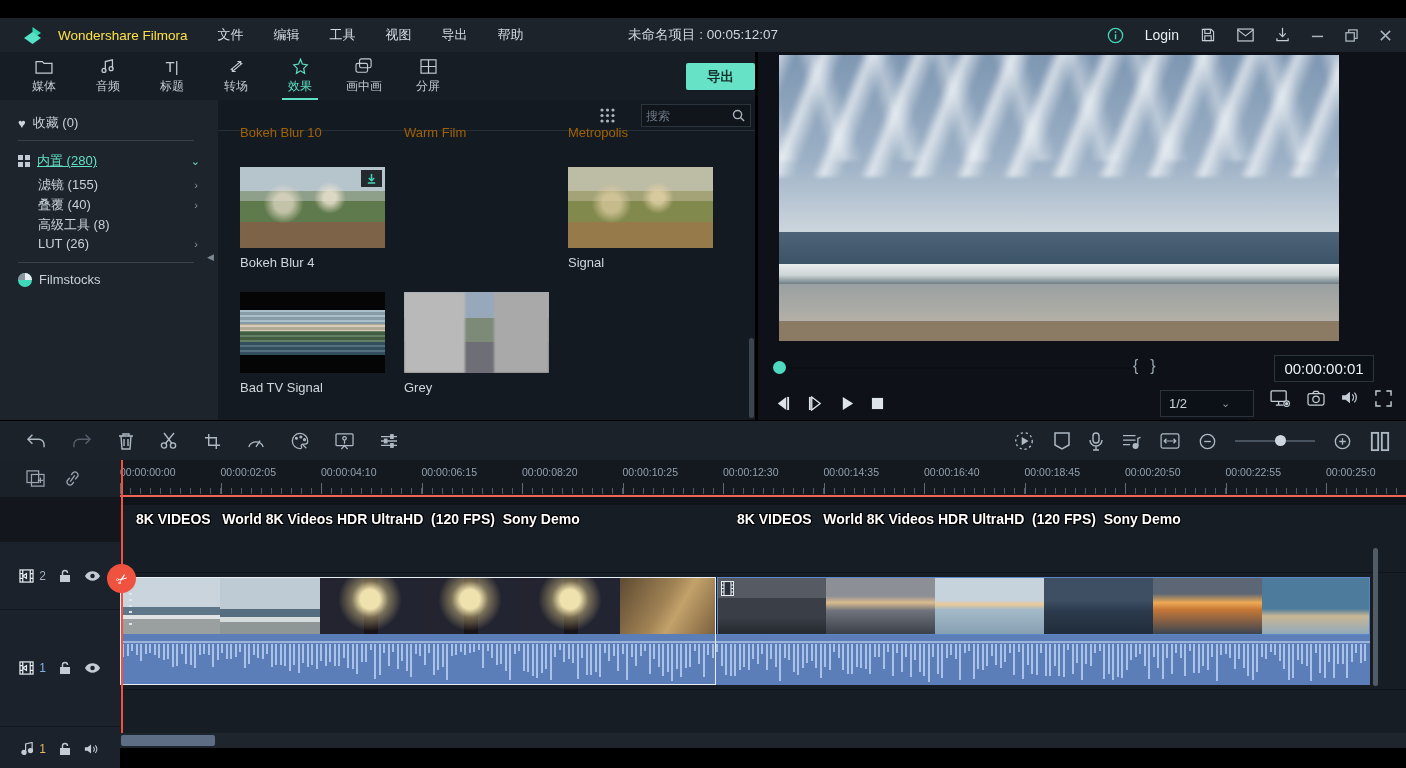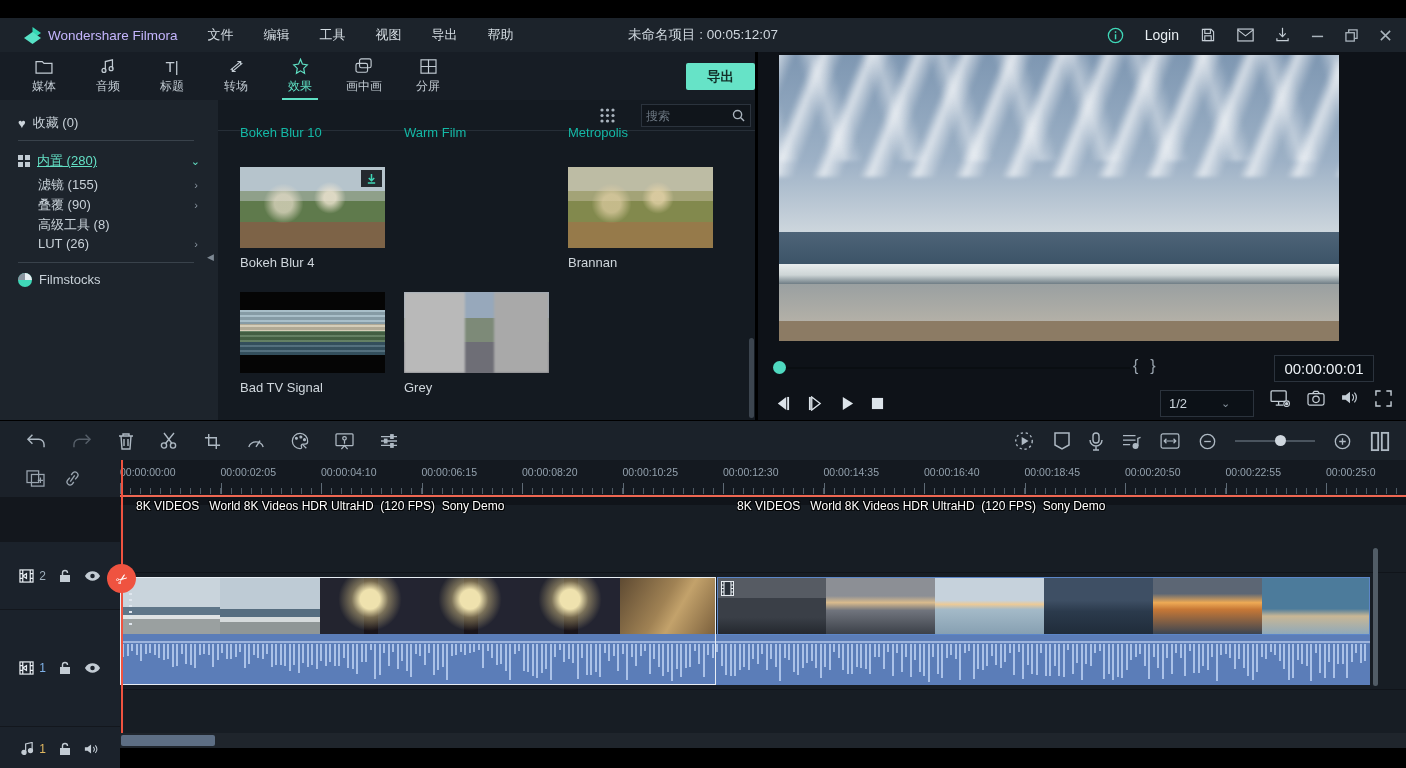--- a/index.html
+++ b/index.html
@@ -2,21 +2,21 @@
 <html><head>
 <meta charset="utf-8">
 <style>
   html,body{margin:0;padding:0;background:#000;width:1406px;height:768px;overflow:hidden;
     font-family:"Liberation Sans","DejaVu Sans",sans-serif;-webkit-font-smoothing:antialiased;}
   .abs{position:absolute}
   svg{display:block}
   
   .menubar{position:absolute;left:0;top:18px;width:1406px;height:34px;background:#1c232b;display:flex;align-items:center;color:#dfe5ea;font-size:13px}
   .logo{width:17px;height:17px;margin-left:24px}
-  .appname{margin-left:7px;font-size:13.5px;color:#c4b5fd}
+  .appname{margin-left:17px;font-size:13.5px;color:#fde047}
   .menu-item{margin-left:30px;color:#d5dde3;cursor:default}
   .proj-title{position:absolute;left:0;right:0;text-align:center;color:#cfd7de;font-size:13.5px;pointer-events:none}
   .mb-right{position:absolute;right:14px;display:flex;align-items:center;gap:21px;color:#c4cdd5}
   .login{color:#e8eef2;font-size:14px}
   .wctl{color:#aab4bd}
   
   .tabbar{position:absolute;left:0;top:52px;width:755px;height:48px;background:#171d25;border-bottom:1px solid #0b0f13;display:flex;align-items:center}
   .tab{display:flex;flex-direction:column;align-items:center;gap:3px;color:#c2cbd3;font-size:12px;margin-left:24px;min-width:40px;height:44px;justify-content:center}
   .tab .tic{height:18px;display:flex;align-items:center}
   .tab.active{color:#5fe0c4;position:relative}
@@ -30,21 +30,21 @@
   .chev{color:#8a95a0;font-size:11px;margin-left:auto}
   .builtin{color:#63e0c5;text-decoration:underline}
   .sb-collapse{position:absolute;left:207px;top:152px;color:#7d8893;font-size:9px}
   
   .effects{position:absolute;left:218px;top:100px;width:537px;height:320px;background:#141a21;overflow:hidden}
   .fx-head{position:absolute;left:0;top:0;width:537px;height:30px;background:#141a21;border-bottom:1px solid #262e37}
   .grid9{position:absolute;right:140px;top:8px;width:15px;height:15px}
   .searchbox{position:absolute;right:4px;top:4px;width:108px;height:21px;background:#10151b;border:1px solid #2b333d;display:flex;align-items:center}
   .searchbox input{flex:1;background:transparent;border:none;outline:none;color:#cfd6dc;font-size:12px;padding:0 4px;width:80px}
   .searchbox input::placeholder{color:#6b7681}
-  .clipname{position:absolute;top:25px;height:16px;color:#14b8a6;font-size:13px;overflow:hidden}
+  .clipname{position:absolute;top:25px;height:16px;color:#a16207;font-size:13px;overflow:hidden}
   .card{position:absolute;width:145px}
   .thumb{position:relative;width:145px;height:81px;overflow:hidden}
   .fxlabel{margin-top:7px;font-size:13px;color:#cfd6dc;white-space:nowrap}
   .card.sel .thumb{outline:1.5px solid #63e0c5;outline-offset:-1.5px}
   .card.sel .fxlabel{color:#63e0c5}
   .dl-badge{position:absolute;right:3px;top:3px;width:21px;height:17px;background:rgba(10,14,18,.85);display:flex;align-items:center;justify-content:center}
   .prog{position:absolute;left:4px;right:4px;bottom:6px;height:2px;background:#63e0c5}
   
   .vineyard{background:
     radial-gradient(circle at 62% 38%,rgba(240,230,210,.8) 0 6px,rgba(240,230,210,0) 16px),
@@ -103,21 +103,21 @@
   .tnum2{color:#9fb0bd;font-size:12px}.tnum1{color:#7fb2e8;font-size:12px}.tnumA{color:#e0b860;font-size:12px}
   .area{position:absolute;left:120px;top:37px;width:1286px;height:251px;background:#10141a;overflow:hidden}
   .trow{position:absolute;left:0;width:1286px;background:#171d24}
   
   .thumbrow{position:absolute;top:81px;height:56px;display:flex;overflow:hidden}
   .thumbrow>div{height:56px}
   .waveband{position:absolute;left:0;top:137px;width:1250px;height:51px;background:#5b7db8;overflow:hidden}
   .waveband::before{content:"";position:absolute;left:0;right:0;top:7px;height:1.5px;background:#9db4dd}
   .wave{position:absolute;left:2px;top:10px;display:flex;align-items:flex-start}
   .wave i{flex:none;width:2px;margin-right:2.5px;background:rgba(176,198,234,.95)}
-  .cliplabel{position:absolute;top:2px;font-size:12px;font-weight:normal;color:#fff;white-space:pre;
+  .cliplabel{position:absolute;top:14px;font-size:14px;font-weight:bold;color:#fff;white-space:pre;
     text-shadow:1px 1px 0 rgba(0,0,0,.9),-1px 1px 0 rgba(0,0,0,.9),1px -1px 0 rgba(0,0,0,.9),-1px -1px 0 rgba(0,0,0,.9);overflow:hidden}
   .sel-outline{position:absolute;left:0;top:80px;width:596px;height:108px;outline:1.6px solid #e7edf4;outline-offset:-1px;pointer-events:none}
   .clip2-outline{position:absolute;left:597px;top:80px;width:653px;height:58px;outline:1px solid #5c86c8;outline-offset:-1px;pointer-events:none}
   .dots-handle{position:absolute;left:9px;top:84px;width:3px;height:48px;background:repeating-linear-gradient(180deg,#dfe6ee 0 2px,transparent 2px 6px)}
   
   .t-beach1{background:linear-gradient(180deg,#c9d4dc 0 52%,#5f7689 52% 66%,#dfe3e4 66% 74%,#9aa0a0 74% 100%)}
   .t-beach2{background:linear-gradient(180deg,#becbd5 0 55%,#566d80 55% 70%,#d5dadb 70% 78%,#8f9696 78% 100%)}
   .t-bigben{background:radial-gradient(circle at 50% 38%,#efe2ae 0 16%,rgba(210,190,130,.5) 30%,rgba(90,85,100,0) 52%),linear-gradient(90deg,#23242f 0 44%,#19141a 44% 58%,#232431 58% 100%),#222433}
   .t-wolf{background:linear-gradient(120deg,#5e4a32 0%,#a08254 45%,#c3a26b 60%,#7a5f3c 100%)}
   .t-fog1{background:linear-gradient(180deg,#565b63 0 35%,#3a3f47 35% 70%,#24282f 100%)}
@@ -262,21 +262,21 @@
           <rect x="7" y="7" width="5" height="5" fill="#c2cbd3"></rect>
         </svg>
       <span class="builtin">内置 (280)</span>
       <span class="chev" style="color:#63e0c5">⌄</span>
     </div>
     <div class="sb-child" style="top:76px">
         <span>滤镜 (155)</span>
         <span class="chev">›</span>
       </div>
     <div class="sb-child" style="top:96px">
-        <span>叠覆 (90)</span>
+        <span>叠覆 (40)</span>
         <span class="chev">›</span>
       </div>
     <div class="sb-child" style="top:116px">
         <span>高级工具 (8)</span>
       </div>
     <div class="sb-child" style="top:136px">
         <span>LUT (26)</span>
         <span class="chev">›</span>
       </div>
     <div class="sb-div" style="top:162px"></div>
@@ -323,21 +323,21 @@
           <span class="dl-badge">
             <svg width="11" height="11" viewBox="0 0 12 12" fill="none" stroke="#3fd8b8" stroke-width="1.6">
               <path d="M6 1v7M3 5.5L6 8.5 9 5.5M2 11h8"></path>
             </svg>
           </span>
         </div>
       <div class="fxlabel">Bokeh Blur 4</div>
     </div>
     <div class="card" style="left:350px;top:67px">
       <div class="thumb vineyard tint-bran"></div>
-      <div class="fxlabel">Brannan</div>
+      <div class="fxlabel">Signal</div>
     </div>
     <div class="card" style="left:22px;top:192px">
       <div class="thumb badtv"></div>
       <div class="fxlabel">Bad TV Signal</div>
     </div>
     <div class="card" style="left:186px;top:192px">
       <div class="thumb greyfx"></div>
       <div class="fxlabel">Grey</div>
     </div>
     <div class="fx-scroll"></div>

